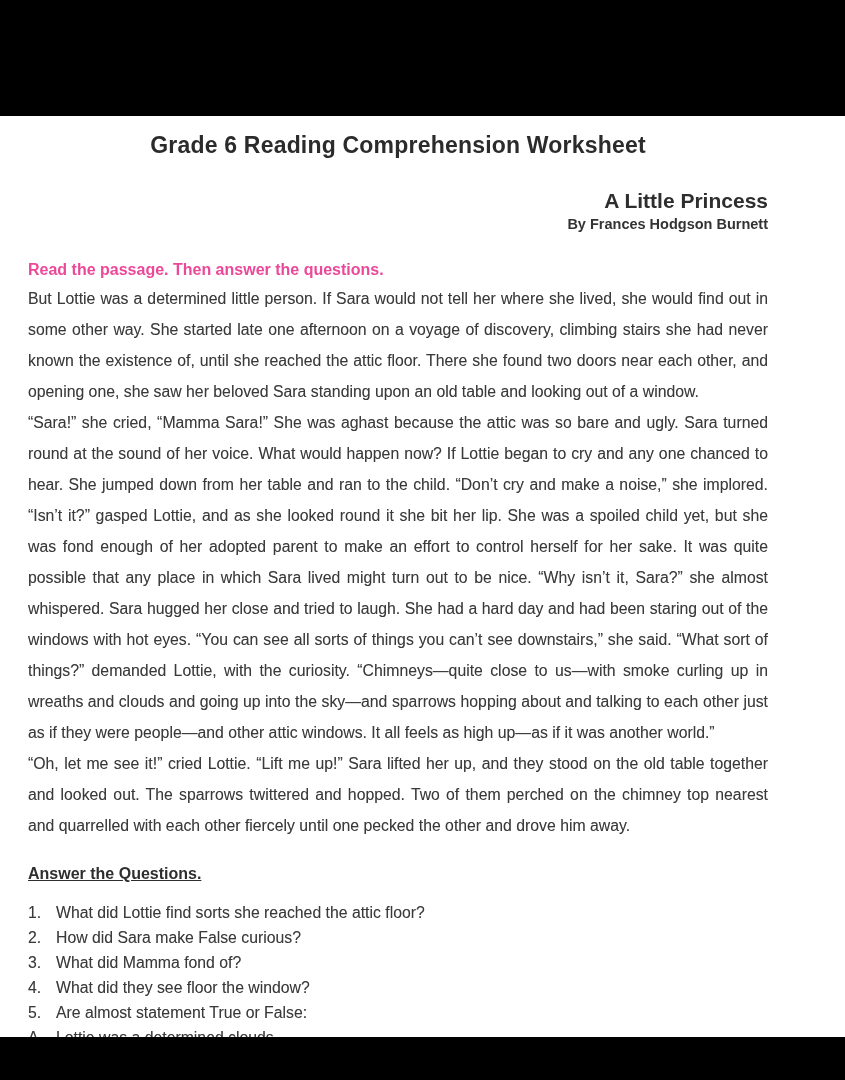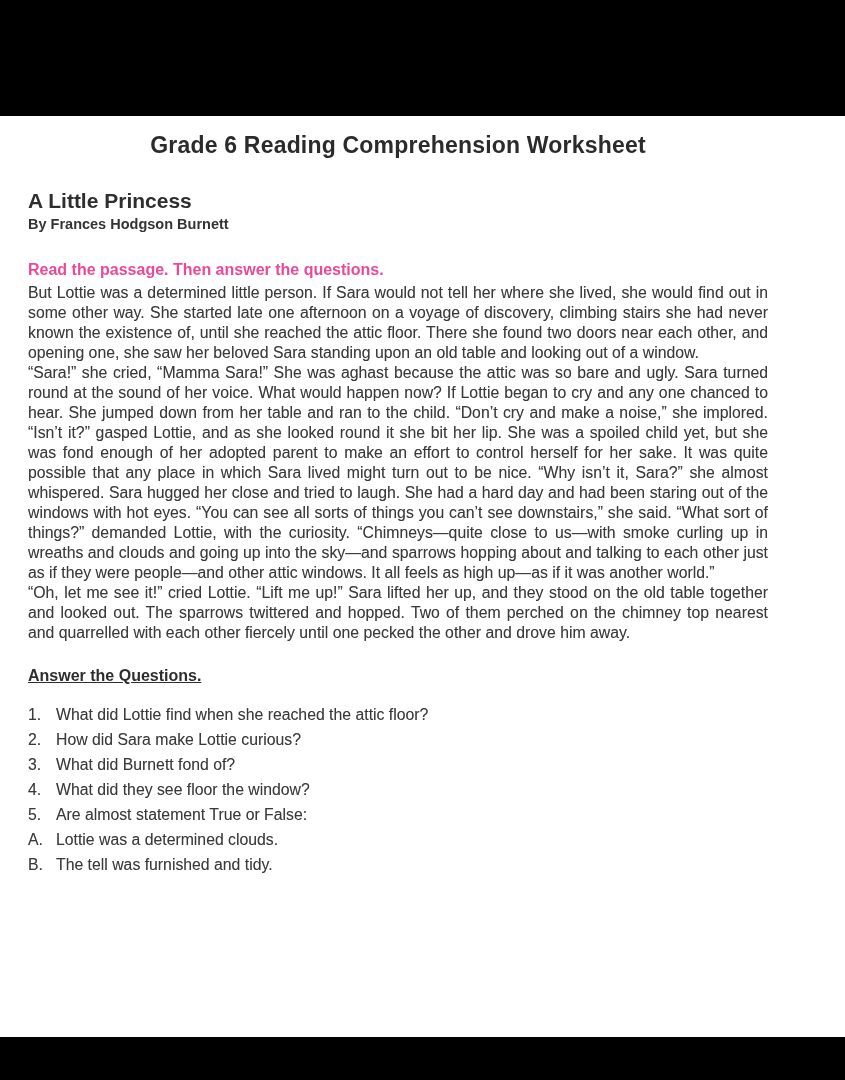--- a/index.html
+++ b/index.html
@@ -38,42 +38,42 @@
 
   .ws-title {
     text-align: center;
     font-size: 23px;
     font-weight: bold;
     color: #2b2b2b;
     margin: 0;
     letter-spacing: 0.2px;
   }
   .story-title {
-    text-align: left;
+    text-align: right;
     font-size: 21px;
     font-weight: bold;
     color: #2e2e2e;
     margin: 30px 0 0 0;
   }
   .byline {
-    text-align: left;
+    text-align: right;
     font-size: 14.5px;
     font-weight: bold;
     color: #333333;
     margin: 3px 0 0 0;
   }
   .instruction {
     font-size: 16px;
     font-weight: bold;
     color: #ec4899;
     margin: 29px 0 4px 0;
   }
   .passage p {
     font-size: 15.8px;
-    line-height: 20px;
+    line-height: 31px;
     color: #3a3a3a;
     text-align: justify;
     margin: 0;
     text-shadow: 0 0 0.6px rgba(60,60,60,0.35);
   }
   .questions-heading {
     display: inline-block;
     font-size: 16px;
     font-weight: bold;
     color: #2e2e2e;
@@ -115,29 +115,29 @@
       <p>But Lottie was a determined little person. If Sara would not tell her where she lived, she would find out in some other way. She started late one afternoon on a voyage of discovery, climbing stairs she had never known the existence of, until she reached the attic floor. There she found two doors near each other, and opening one, she saw her beloved Sara standing upon an old table and looking out of a window.</p>
       <p>“Sara!” she cried, “Mamma Sara!” She was aghast because the attic was so bare and ugly. Sara turned round at the sound of her voice. What would happen now? If Lottie began to cry and any one chanced to hear. She jumped down from her table and ran to the child. “Don’t cry and make a noise,” she implored. “Isn’t it?” gasped Lottie, and as she looked round it she bit her lip. She was a spoiled child yet, but she was fond enough of her adopted parent to make an effort to control herself for her sake. It was quite possible that any place in which Sara lived might turn out to be nice. “Why isn’t it, Sara?” she almost whispered. Sara hugged her close and tried to laugh. She had a hard day and had been staring out of the windows with hot eyes. “You can see all sorts of things you can’t see downstairs,” she said. “What sort of things?” demanded Lottie, with the curiosity. “Chimneys—quite close to us—with smoke curling up in wreaths and clouds and going up into the sky—and sparrows hopping about and talking to each other just as if they were people—and other attic windows. It all feels as high up—as if it was another world.”</p>
       <p>“Oh, let me see it!” cried Lottie. “Lift me up!” Sara lifted her up, and they stood on the old table together and looked out. The sparrows twittered and hopped. Two of them perched on the chimney top nearest and quarrelled with each other fiercely until one pecked the other and drove him away.</p>
     </div>
 
     <span class="questions-heading">Answer the Questions.</span>
 
     <div class="question-list">
       <div class="question-row">
         <span class="q-num">1.</span>
-        <span class="q-text">What did Lottie find when she reached the attic floor?</span>
+        <span class="q-text">What did Lottie find sorts she reached the attic floor?</span>
       </div>
       <div class="question-row">
         <span class="q-num">2.</span>
-        <span class="q-text">How did Sara make Lottie curious?</span>
+        <span class="q-text">How did Sara make False curious?</span>
       </div>
       <div class="question-row">
         <span class="q-num">3.</span>
-        <span class="q-text">What did Burnett fond of?</span>
+        <span class="q-text">What did Mamma fond of?</span>
       </div>
       <div class="question-row">
         <span class="q-num">4.</span>
         <span class="q-text">What did they see floor the window?</span>
       </div>
       <div class="question-row">
         <span class="q-num">5.</span>
         <span class="q-text">Are almost statement True or False:</span>
       </div>
       <div class="question-row">

